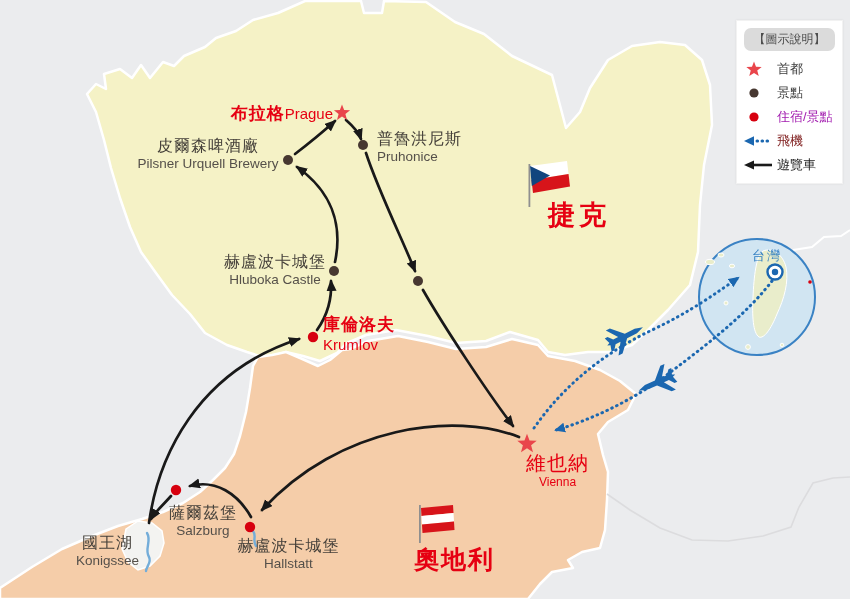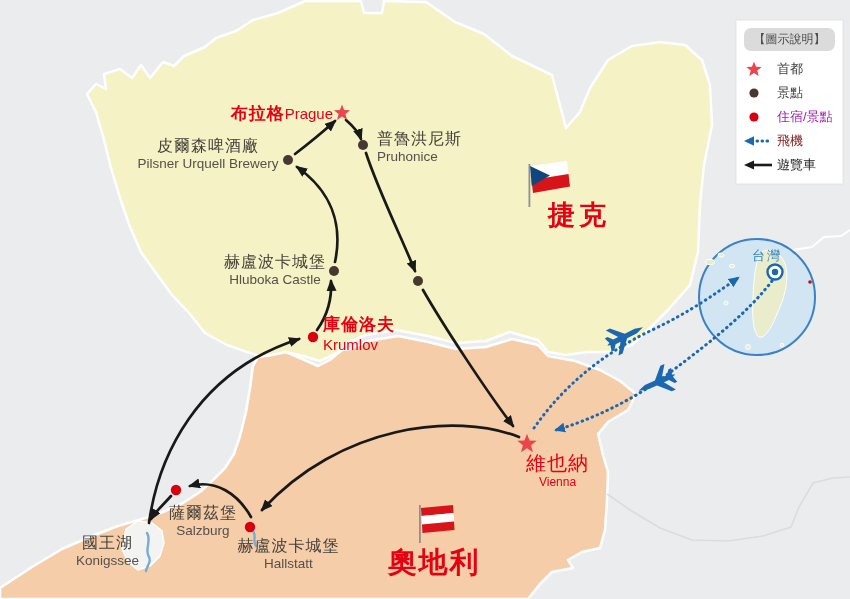--- a/index.html
+++ b/index.html
@@ -195,21 +195,21 @@
 
   <div class="loc" style="left:30px;top:533px;width:155px;">
     <span class="zh">國王湖</span>
     <span class="en">Konigssee</span>
   </div>
 
   <div class="taiwan-label" style="left:737px;top:247px;width:60px;">台灣</div>
 
   <div class="country-label" style="left:488px;top:197px;width:122px;font-size:27px;letter-spacing:4px;text-align:right;">捷克</div>
 
-  <div class="country-label" style="left:373px;top:543px;width:122px;font-size:29px;letter-spacing:2px;">奧地利</div>
+  <div class="country-label" style="left:373px;top:543px;width:122px;font-size:25px;letter-spacing:2px;text-align:right;">奧地利</div>
 
   <div class="legend">
     <div class="legend-header">【圖示說明】</div>
 
     <div class="legend-row">
       <svg width="30" height="18">
         <path transform="translate(11,9.5) scale(0.95)" d="M0,-8.5 L2.12,-2.91 L8.08,-2.63 L3.42,1.11 L5.0,6.88 L0,3.6 L-5.0,6.88 L-3.42,1.11
              L-8.08,-2.63 L-2.12,-2.91 Z" fill="#e9454b"></path>
       </svg>
       <span class="lbl">首都</span>

